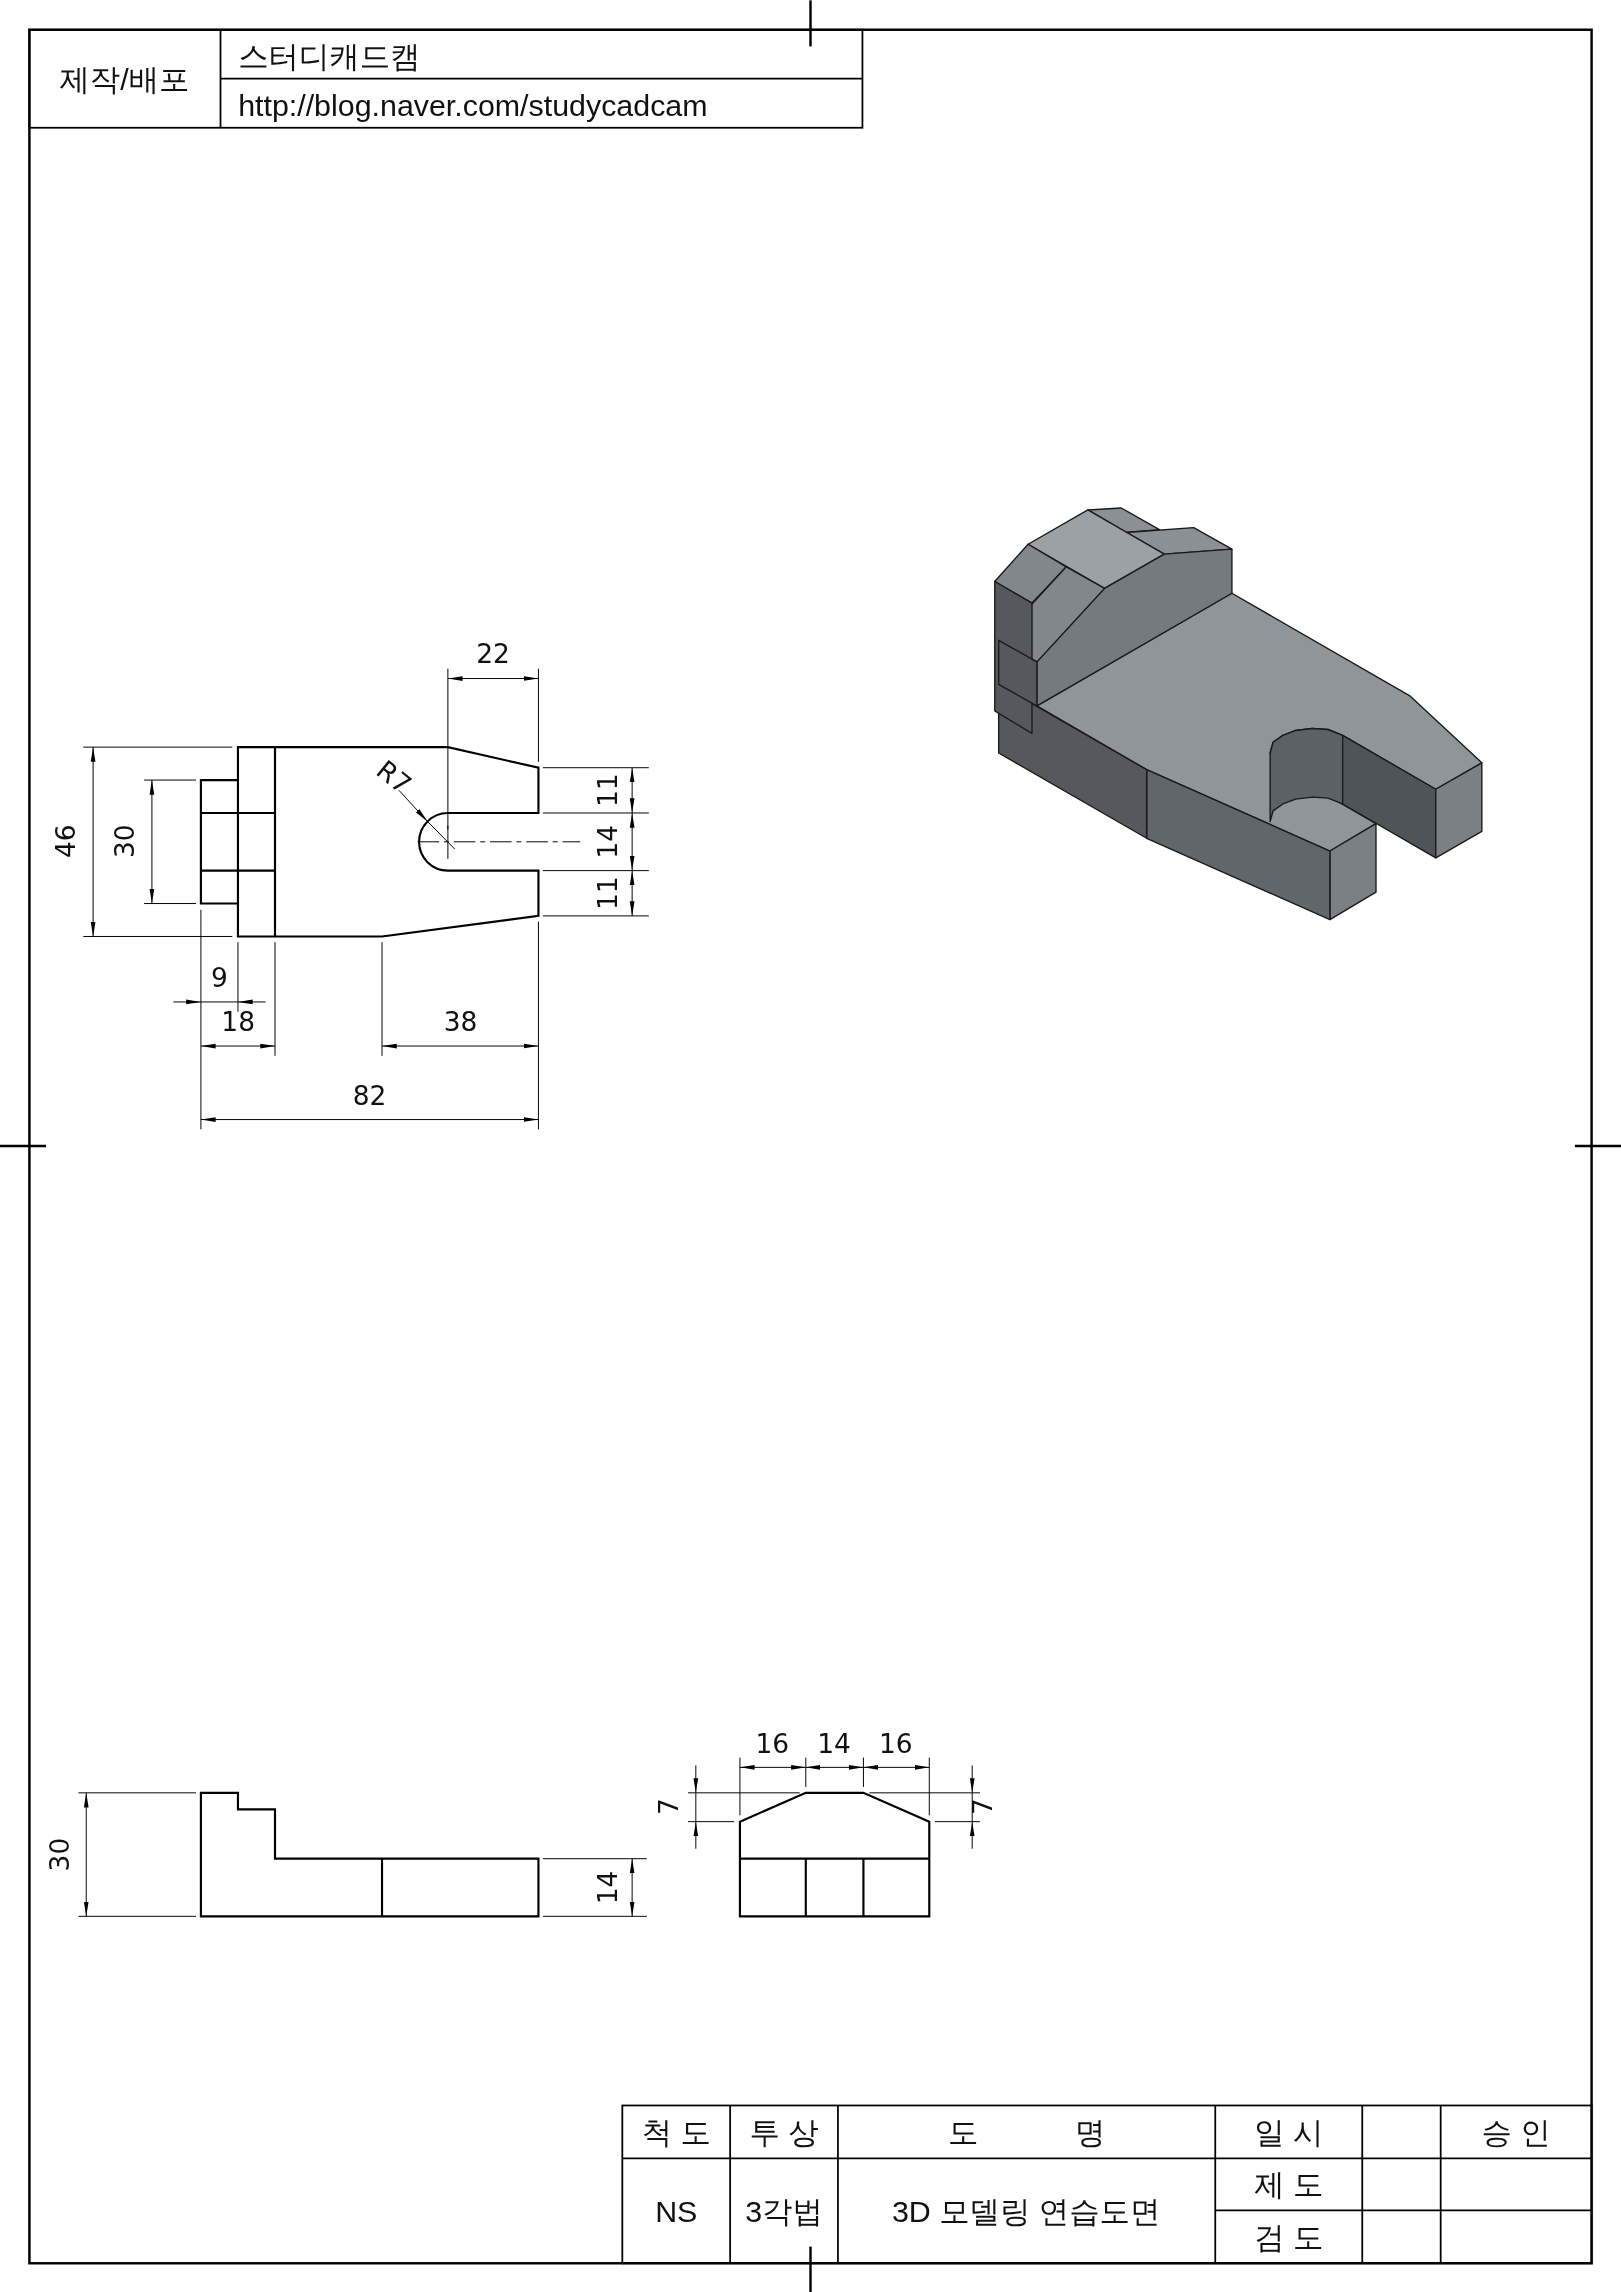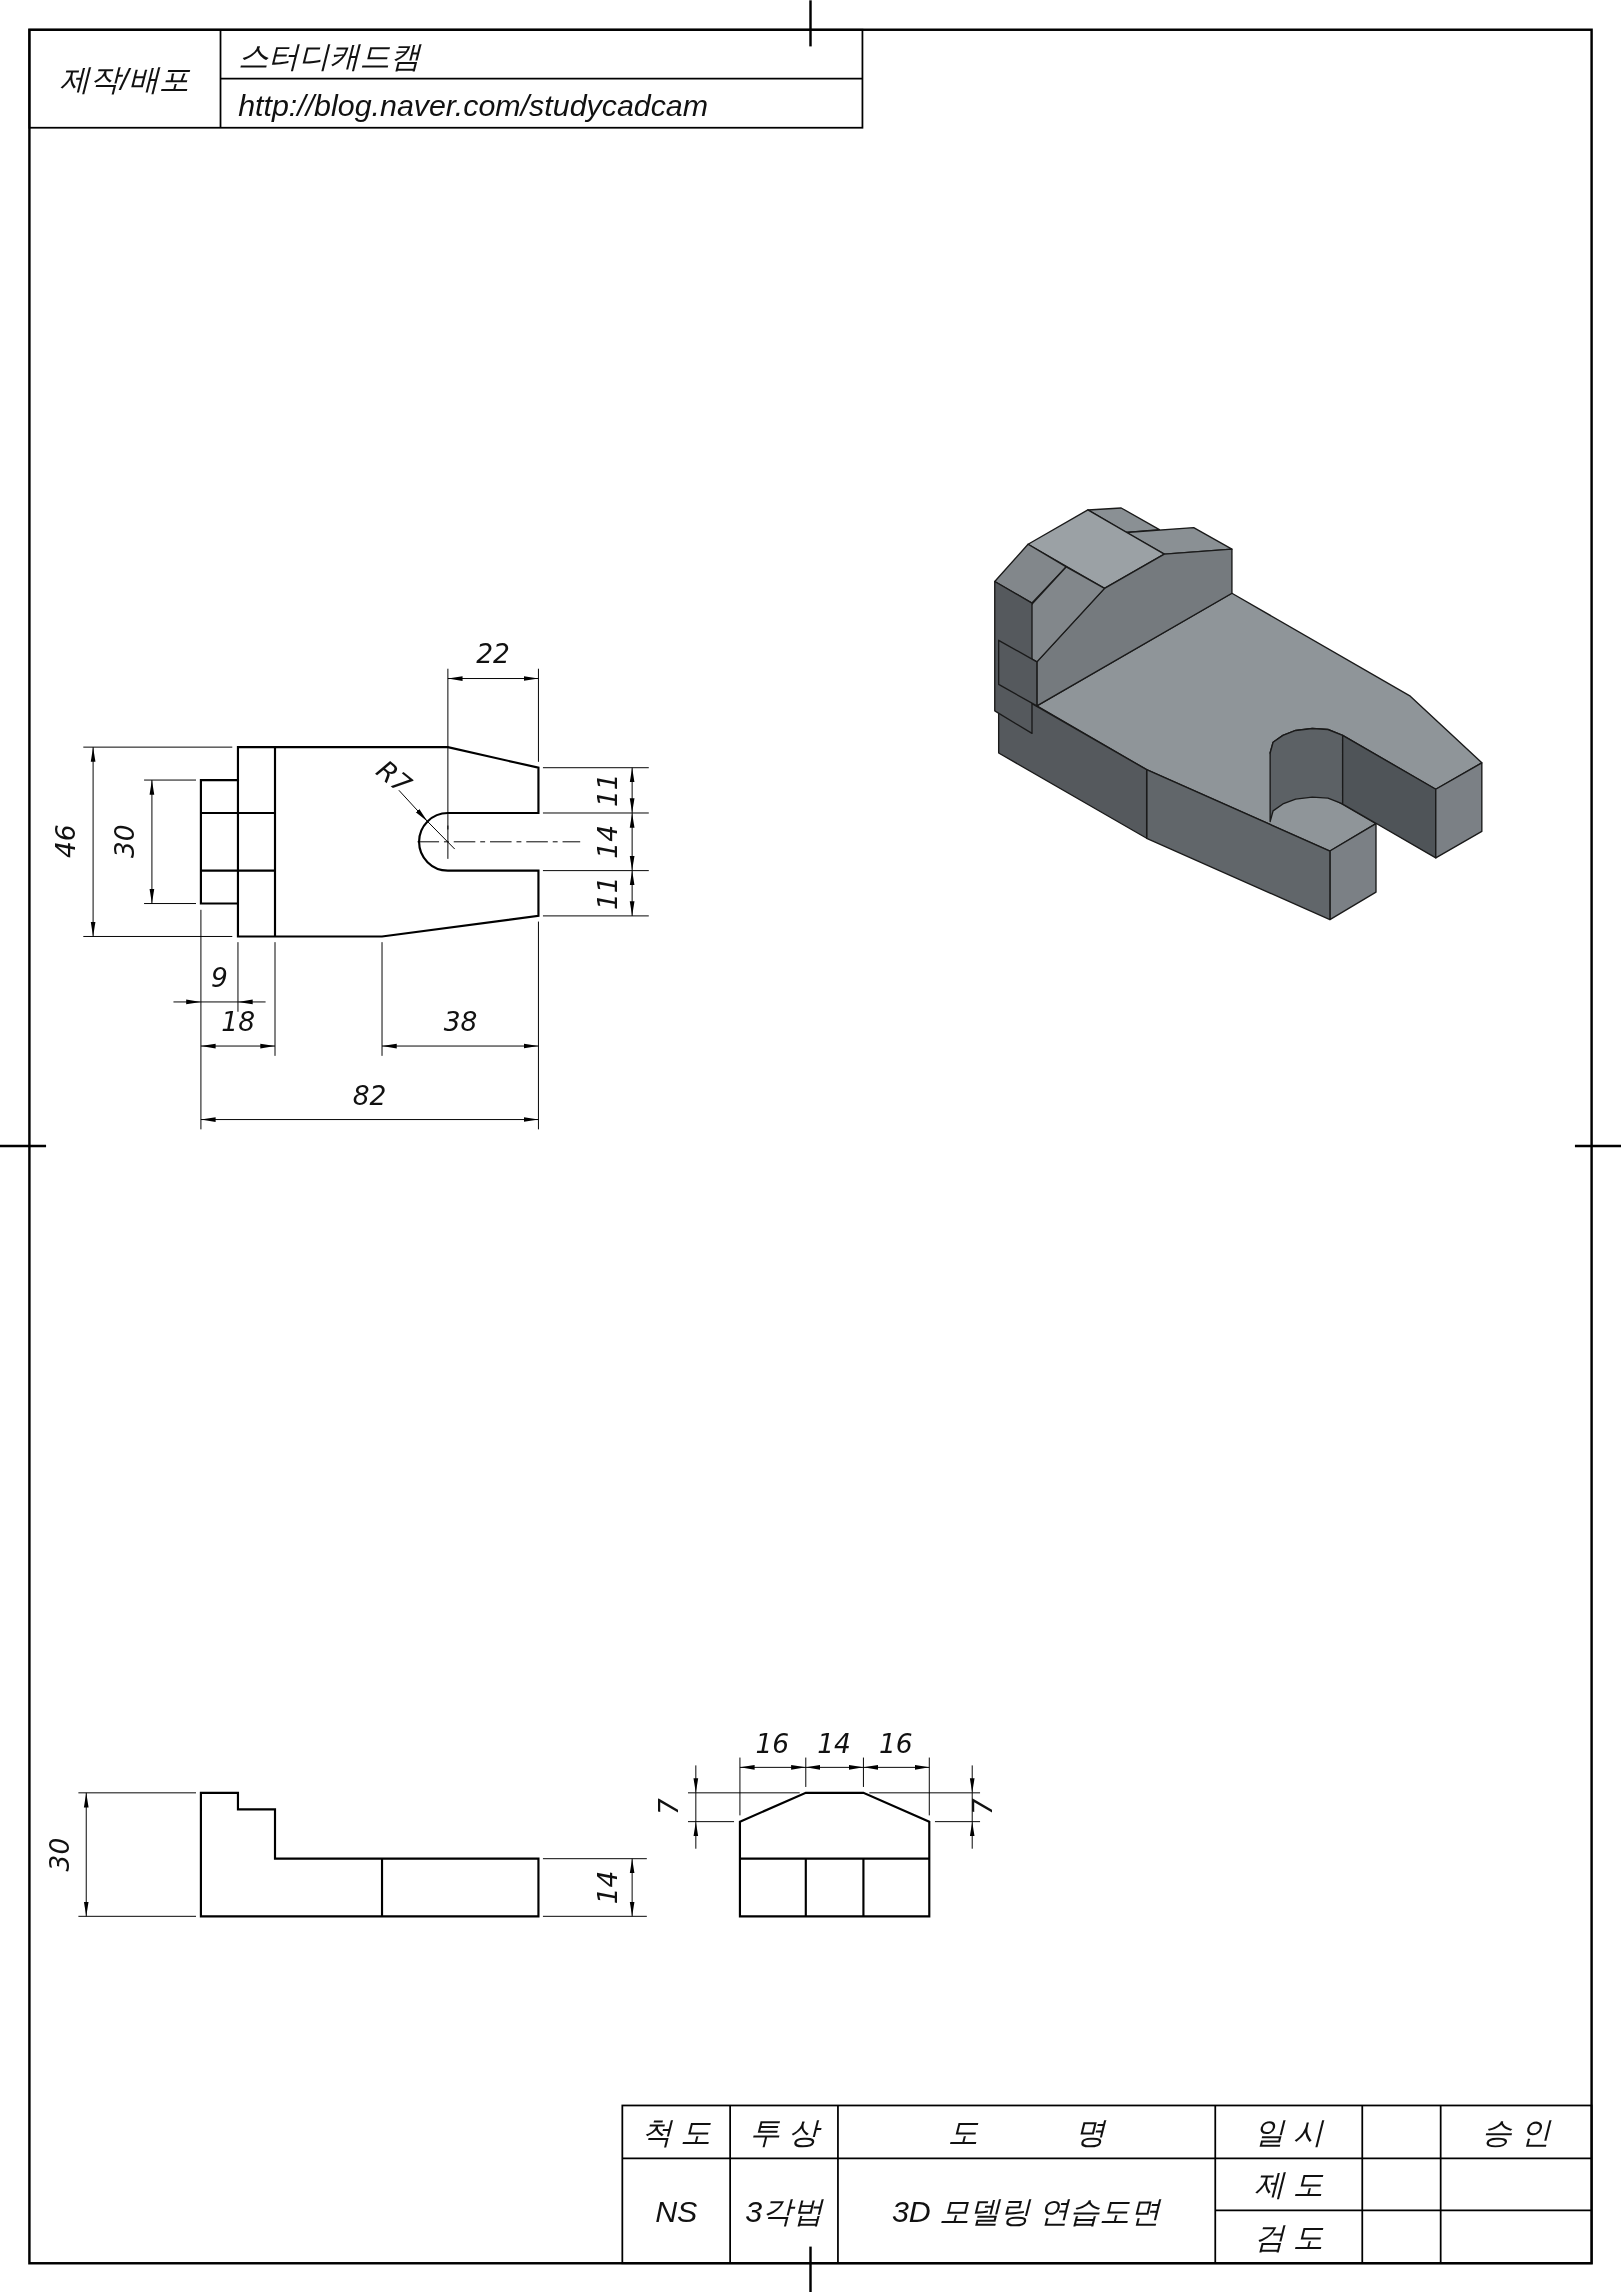--- a/index.html
+++ b/index.html
@@ -1,17 +1,17 @@
 <!DOCTYPE html>
 <html><head>
 <meta charset="utf-8">
 <style>
   html,body{margin:0;padding:0;background:#e8e8e8;}
   .page{position:relative;width:1621px;height:2293px;background:#ffffff;margin:0 auto;
-        font-family:"Liberation Sans","DejaVu Sans",sans-serif;font-style:italic;}
+        font-family:"Liberation Sans","DejaVu Sans",sans-serif;}
   svg{position:absolute;left:0;top:0;}
   .obj{stroke:#000;stroke-width:2.2;fill:none;stroke-linejoin:miter;stroke-linecap:butt;}
   .thin{stroke:#000;stroke-width:1;fill:none;}
   .cl{stroke:#000;stroke-width:1;fill:none;stroke-dasharray:22 5 5 5;}
   .frame{stroke:#000;stroke-width:2.5;fill:none;}
   .tbl{stroke:#000;stroke-width:1.8;fill:none;}
   .dim{font-family:"DejaVu Sans","Liberation Sans",sans-serif;font-size:27px;fill:#111;}
   .kr{font-family:"Liberation Sans","DejaVu Sans",sans-serif;font-size:31px;fill:#111;}
   .krgap{letter-spacing:45px;}
   .mid{text-anchor:middle;}

